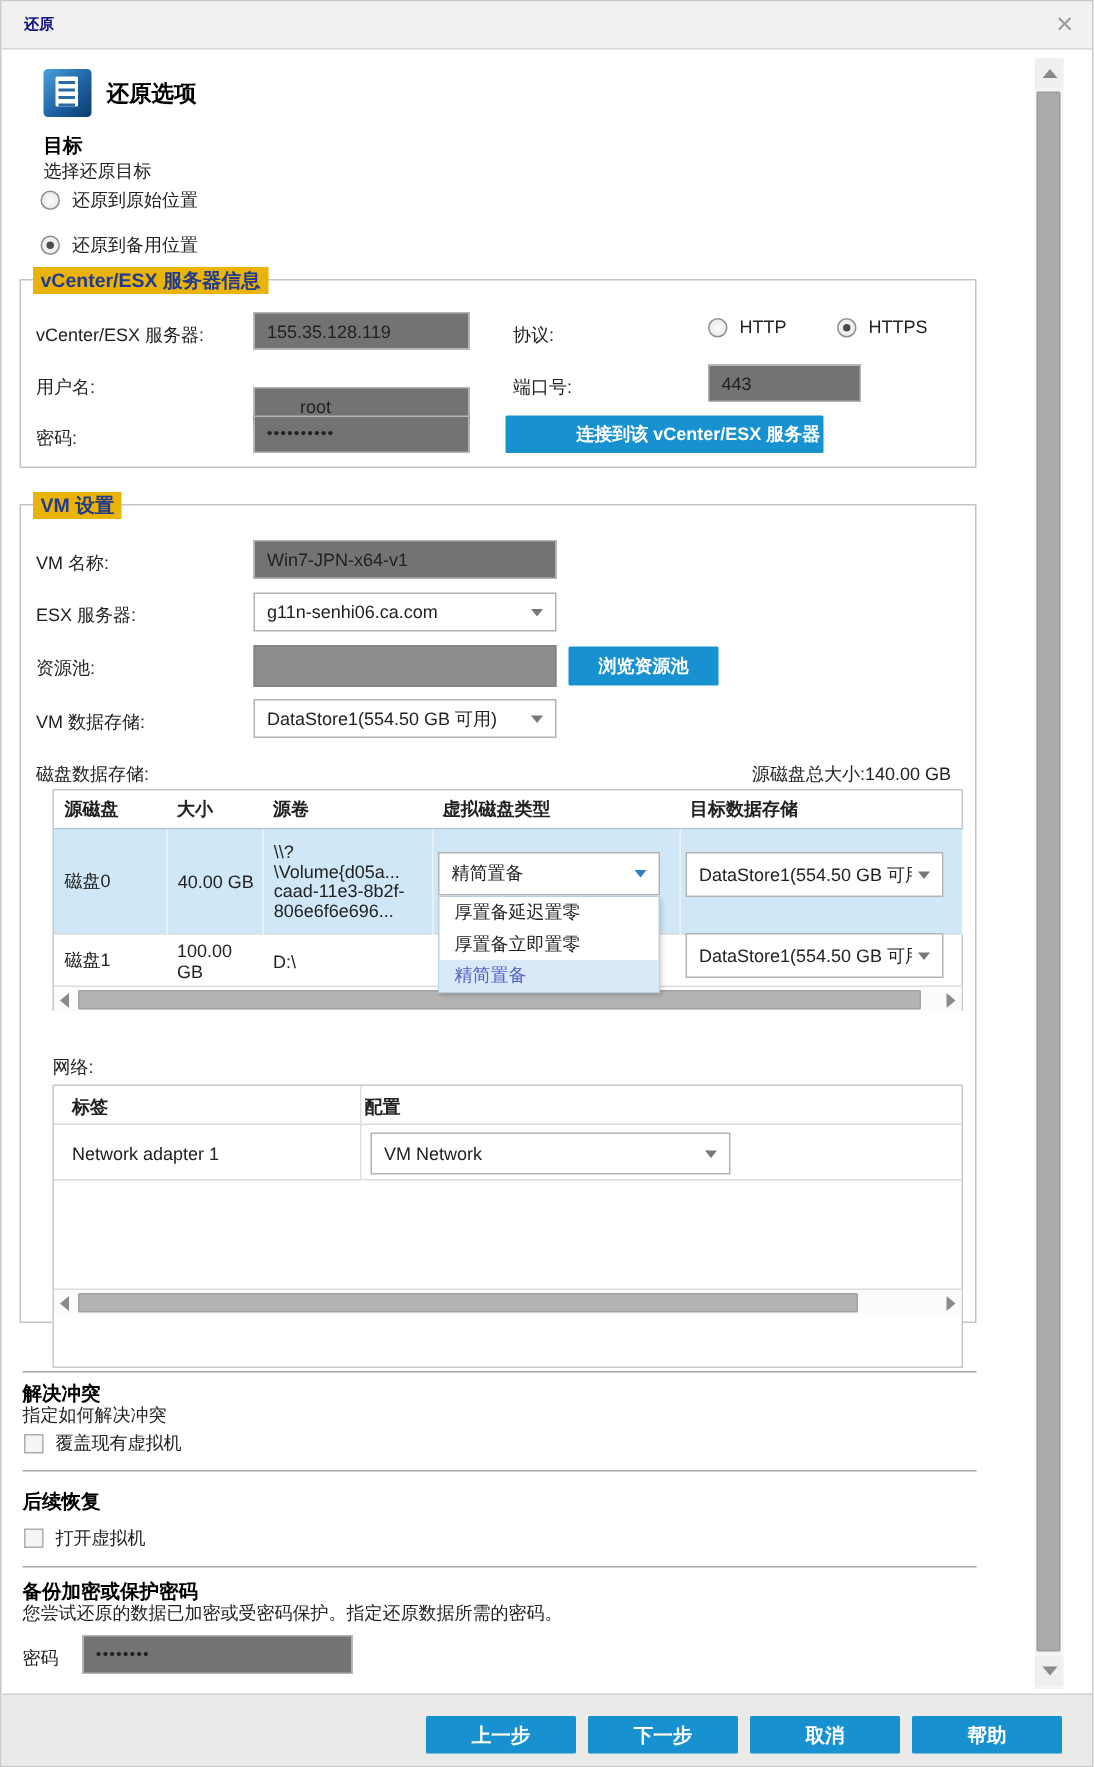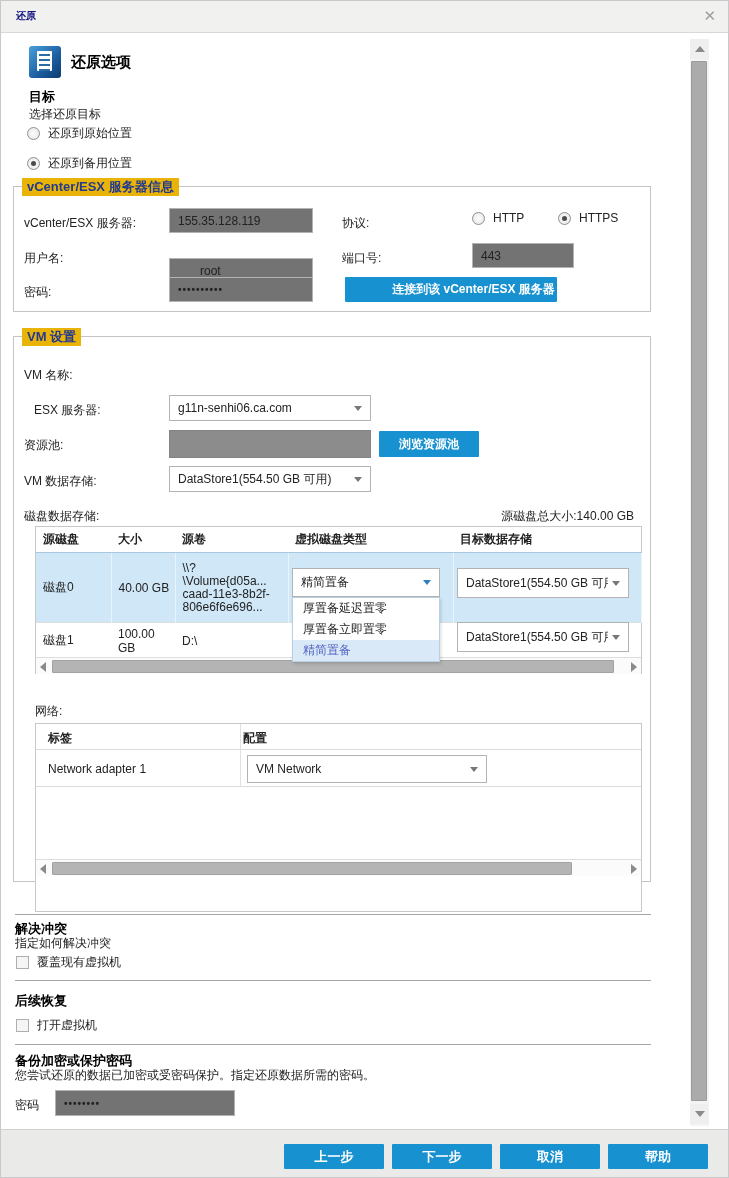--- a/index.html
+++ b/index.html
@@ -137,29 +137,32 @@
       </div>
       <div class="lbl" style="left:328px;top:63px;">端口号:</div>
       <div class="tb" style="left:458px;top:56px;width:102px;height:25px;">
         <span>443</span>
       </div>
 
       <div class="lbl" style="left:10px;top:97px;">密码:</div>
       <div class="tb" style="left:155px;top:90px;width:144px;height:25px;">
         <span class="dots">••••••••••</span>
       </div>
-      <div class="btn" style="left:331px;top:90px;width:212px;height:25px;padding-left:45px;">连接到该 vCenter/ESX 服务器</div>
+      <div class="btn" style="left:323px;top:90px;width:212px;height:25px;padding-left:45px;">连接到该 vCenter/ESX 服务器</div>
     </div>
 
     <div class="groupbox" style="left:4px;top:302px;width:638px;height:546px;">
       <span class="legend">VM 设置</span>
 
       <div class="lbl" style="left:10px;top:30px;">VM 名称:</div>
-
-      <div class="lbl" style="left:20px;top:65px;">ESX 服务器:</div>
+      <div class="tb" style="left:155px;top:23px;width:202px;height:26px;">
+        <span>Win7-JPN-x64-v1</span>
+      </div>
+
+      <div class="lbl" style="left:10px;top:65px;">ESX 服务器:</div>
       <div class="combo" style="left:155px;top:58px;width:202px;height:26px;">
         <span class="txt">g11n-senhi06.ca.com</span>
         <span class="car"></span>
       </div>
 
       <div class="lbl" style="left:10px;top:100px;">资源池:</div>
       <div class="graybox" style="left:155px;top:93px;width:202px;height:28px;"></div>
       <div class="btn" style="left:365px;top:94px;width:100px;height:26px;">浏览资源池</div>
 
       <div class="lbl" style="left:10px;top:136px;">VM 数据存储:</div>

